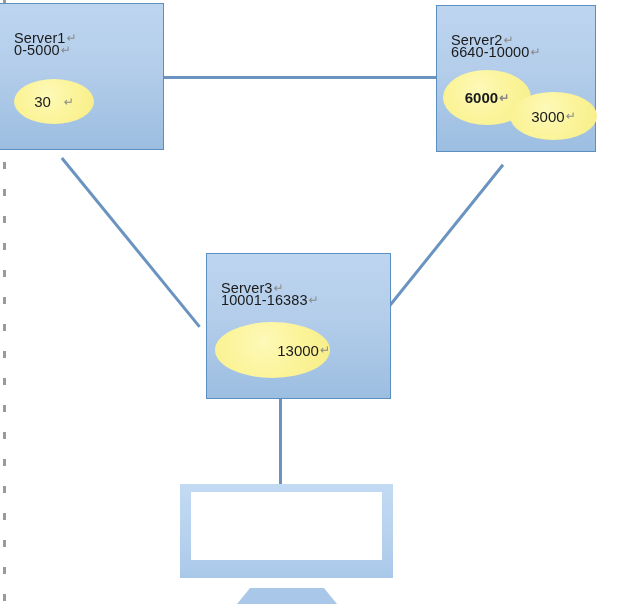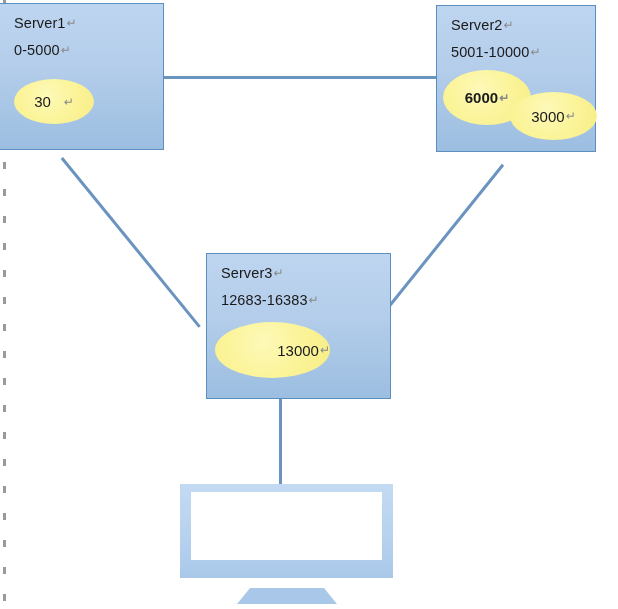--- a/index.html
+++ b/index.html
@@ -49,21 +49,21 @@
     background: linear-gradient(to bottom, #bed5f0 0%, #b3cdea 45%, #9cbee1 100%);
   }
   .server-label {
     position: absolute;
     left: 14px;
     font-size: 14.5px;
     color: #1a1a1a;
     white-space: nowrap;
     letter-spacing: .1px;
   }
-  .server-title  { top: 11px; }
+  .server-title  { top: 26px; }
   .server-range  { top: 38px; }
   .pilcrow {
     color: #8a8a8a;
     font-size: 12px;
     vertical-align: 1px;
     padding-left: 1px;
   }
 
   
   .key-bubble {
@@ -119,38 +119,38 @@
   <div class="key-bubble" style="left:14px; top:79px; width:80px; height:45px;gap:12px;">
     <span>30</span>
       <span class="pilcrow">↵</span>
   </div>
 
   <div class="server-box" style="left:436px; top:5px; width:160px; height:147px;">
     <div class="server-label server-title">
       <span>Server2</span><span class="pilcrow">↵</span>
     </div>
     <div class="server-label server-range">
-      <span>5001-10000</span><span class="pilcrow">↵</span>
+      <span>6640-10000</span><span class="pilcrow">↵</span>
     </div>
   </div>
   <div class="key-bubble" style="left:443px; top:70px; width:88px; height:55px;font-weight:bold;">
     <span>6000</span>
       <span class="pilcrow">↵</span>
   </div>
   <div class="key-bubble" style="left:510px; top:92px; width:87px; height:48px;">
     <span>3000</span>
       <span class="pilcrow">↵</span>
   </div>
 
   <div class="server-box" style="left:206px; top:253px; width:185px; height:146px;">
     <div class="server-label server-title">
       <span>Server3</span><span class="pilcrow">↵</span>
     </div>
     <div class="server-label server-range">
-      <span>12683-16383</span><span class="pilcrow">↵</span>
+      <span>10001-16383</span><span class="pilcrow">↵</span>
     </div>
   </div>
   <div class="key-bubble" style="left:215px; top:322px; width:115px; height:56px;justify-content:flex-end;">
     <span>13000</span>
       <span class="pilcrow">↵</span>
   </div>
 
   <div class="monitor-bezel" style="left:180px; top:484px; width:213px; height:94px;">
     <div class="monitor-screen" style="left:11px; top:8px; width:191px; height:68px;">
       <span></span>

